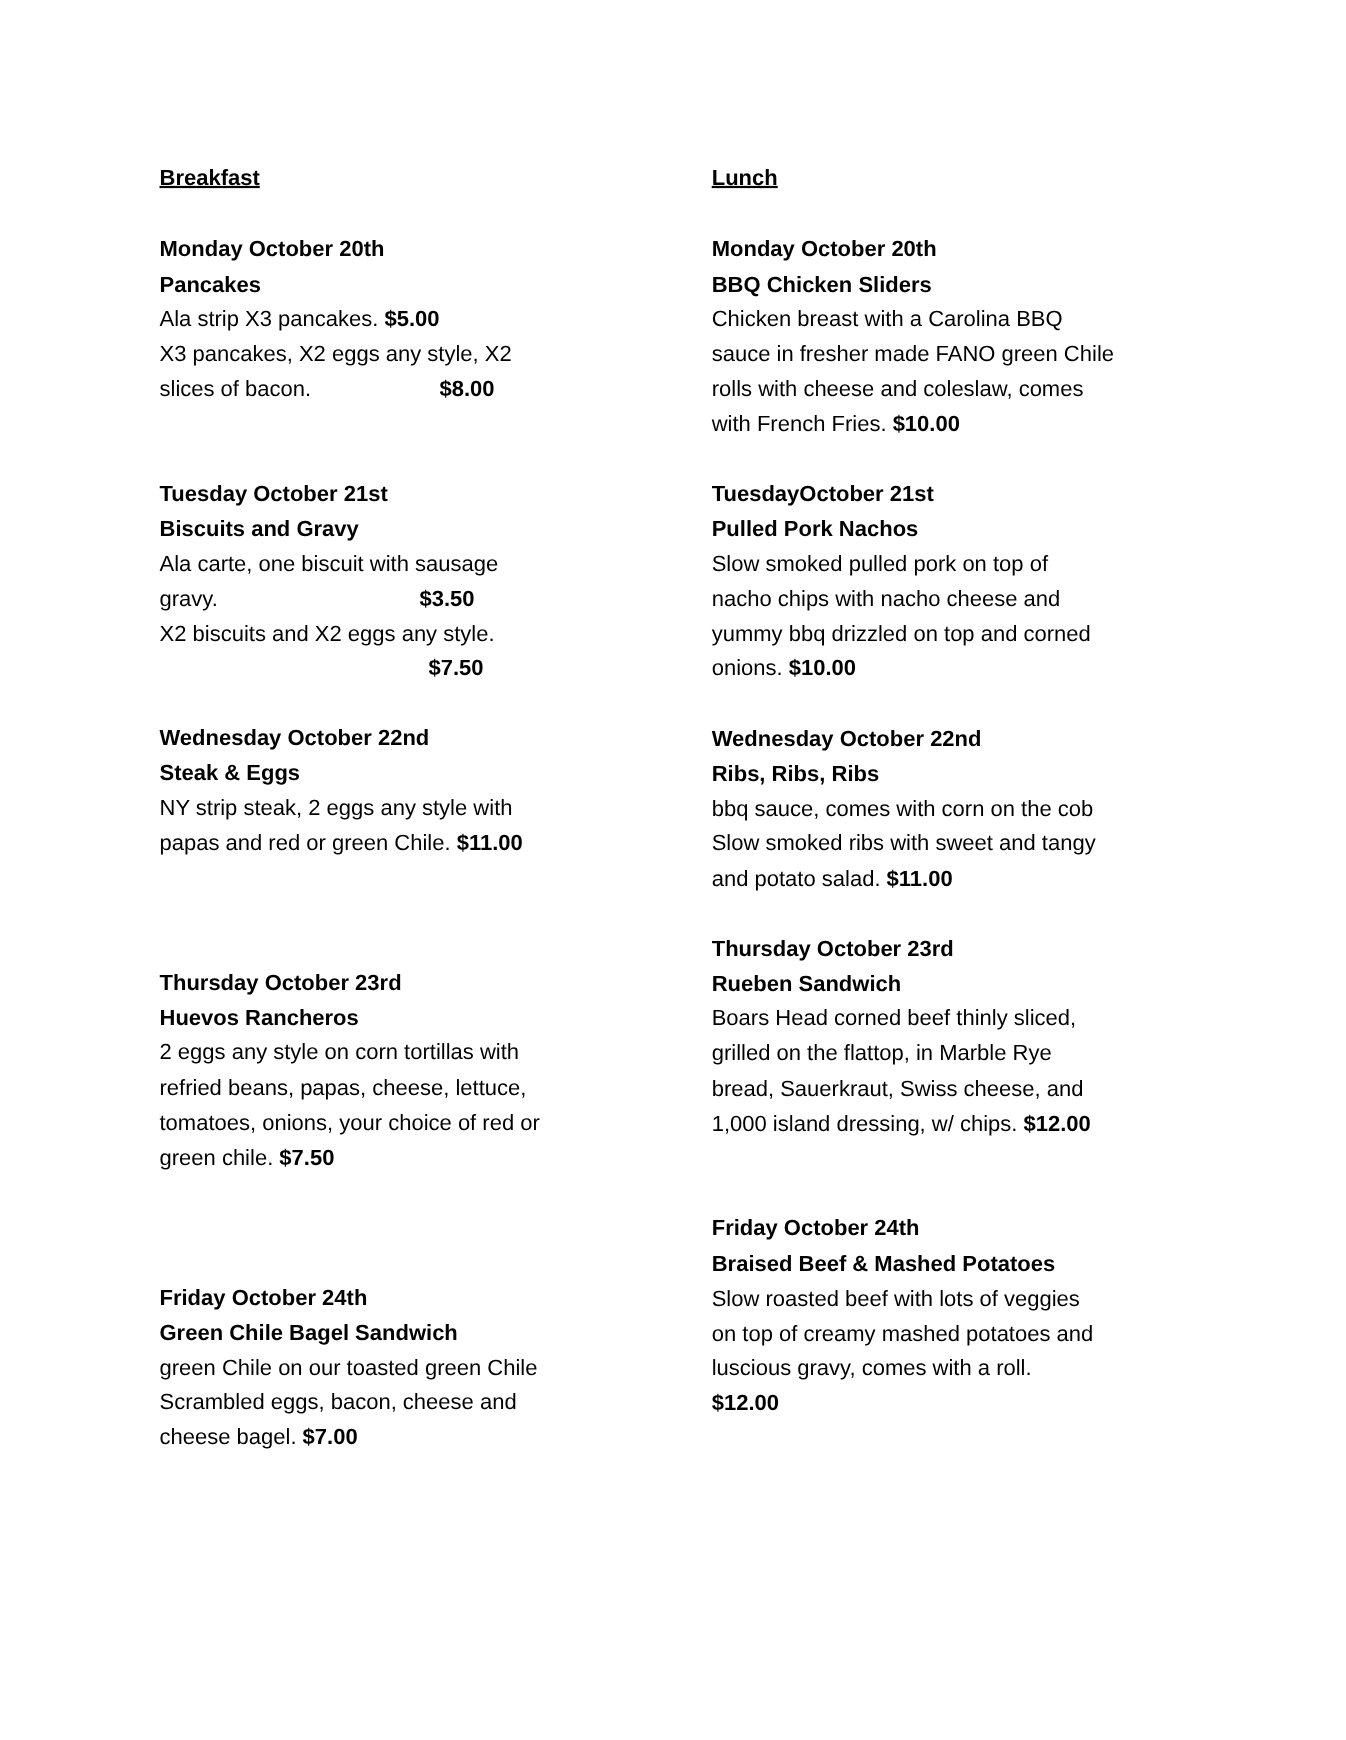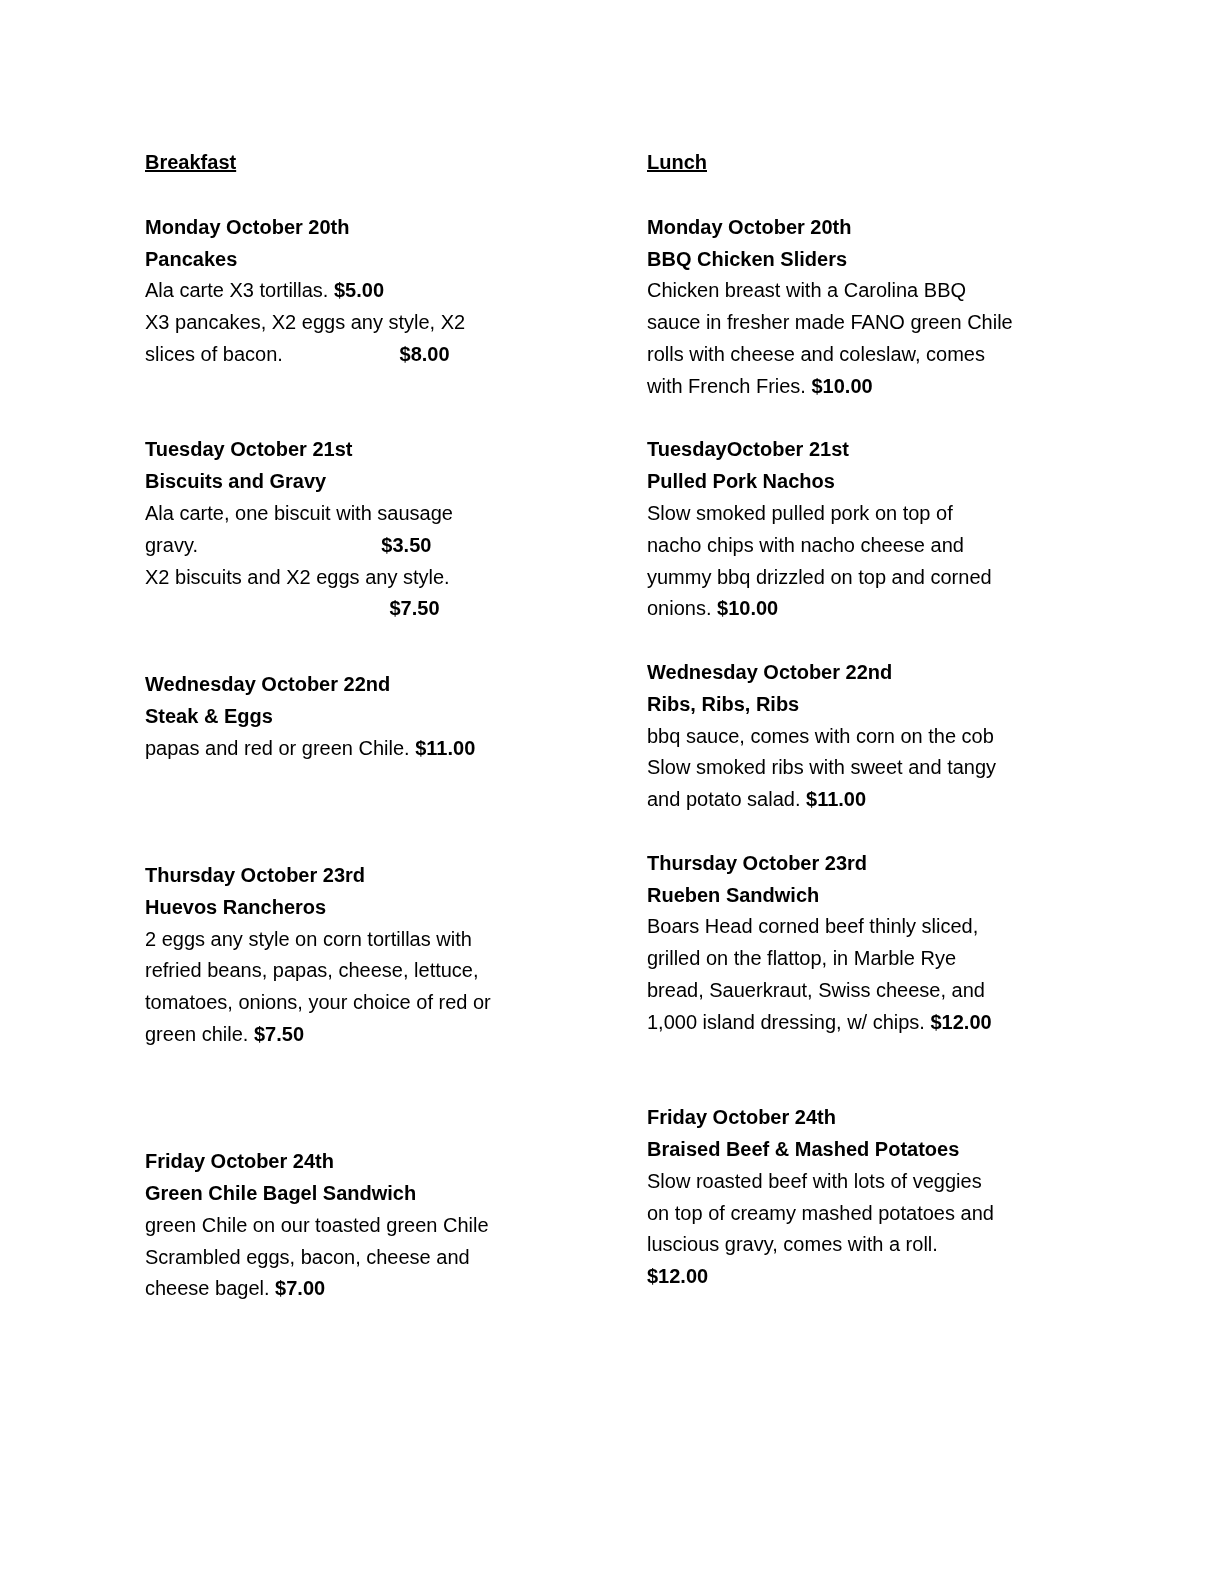--- a/index.html
+++ b/index.html
@@ -37,35 +37,36 @@
 </style>
 </head>
 <body>
 
 <div class="page">
   <div class="column col-left">
       <div class="col-title">Breakfast</div>
       <div class="block" style="margin-bottom: 63.6px;">
         <div class="day">Monday October 20th</div>
         <div class="dish">Pancakes</div>
-        <div class="line"><span>Ala carte X3 tortillas. </span><span class="b">$5.00</span></div>
+        <div class="line"><span>Ala strip X3 pancakes. </span><span class="b">$5.00</span></div>
         <div class="line"><span>X3 pancakes, X2 eggs any style, X2</span></div>
         <div class="line"><span>slices of bacon.                     </span><span class="b">$8.00</span></div>
       </div>
-      <div class="block" style="margin-bottom: 44px;">
+      <div class="block" style="margin-bottom: 31px;">
         <div class="day">Tuesday October 21st</div>
         <div class="dish">Biscuits and Gravy</div>
         <div class="line"><span>Ala carte, one biscuit with sausage</span></div>
         <div class="line"><span>gravy.                                 </span><span class="b">$3.50</span></div>
         <div class="line"><span>X2 biscuits and X2 eggs any style.</span></div>
         <div class="line"><span>                                            </span><span class="b">$7.50</span></div>
       </div>
       <div class="block" style="margin-bottom: 95.4px;">
         <div class="day">Wednesday October 22nd</div>
         <div class="dish">Steak &amp; Eggs</div>
+        <div class="line"><span>NY strip steak, 2 eggs any style with</span></div>
         <div class="line"><span>papas and red or green Chile. </span><span class="b">$11.00</span></div>
       </div>
       <div class="block" style="margin-bottom: 95.4px;">
         <div class="day">Thursday October 23rd</div>
         <div class="dish">Huevos Rancheros</div>
         <div class="line"><span>2 eggs any style on corn tortillas with</span></div>
         <div class="line"><span>refried beans, papas, cheese, lettuce,</span></div>
         <div class="line"><span>tomatoes, onions, your choice of red or</span></div>
         <div class="line"><span>green chile. </span><span class="b">$7.50</span></div>
       </div>

